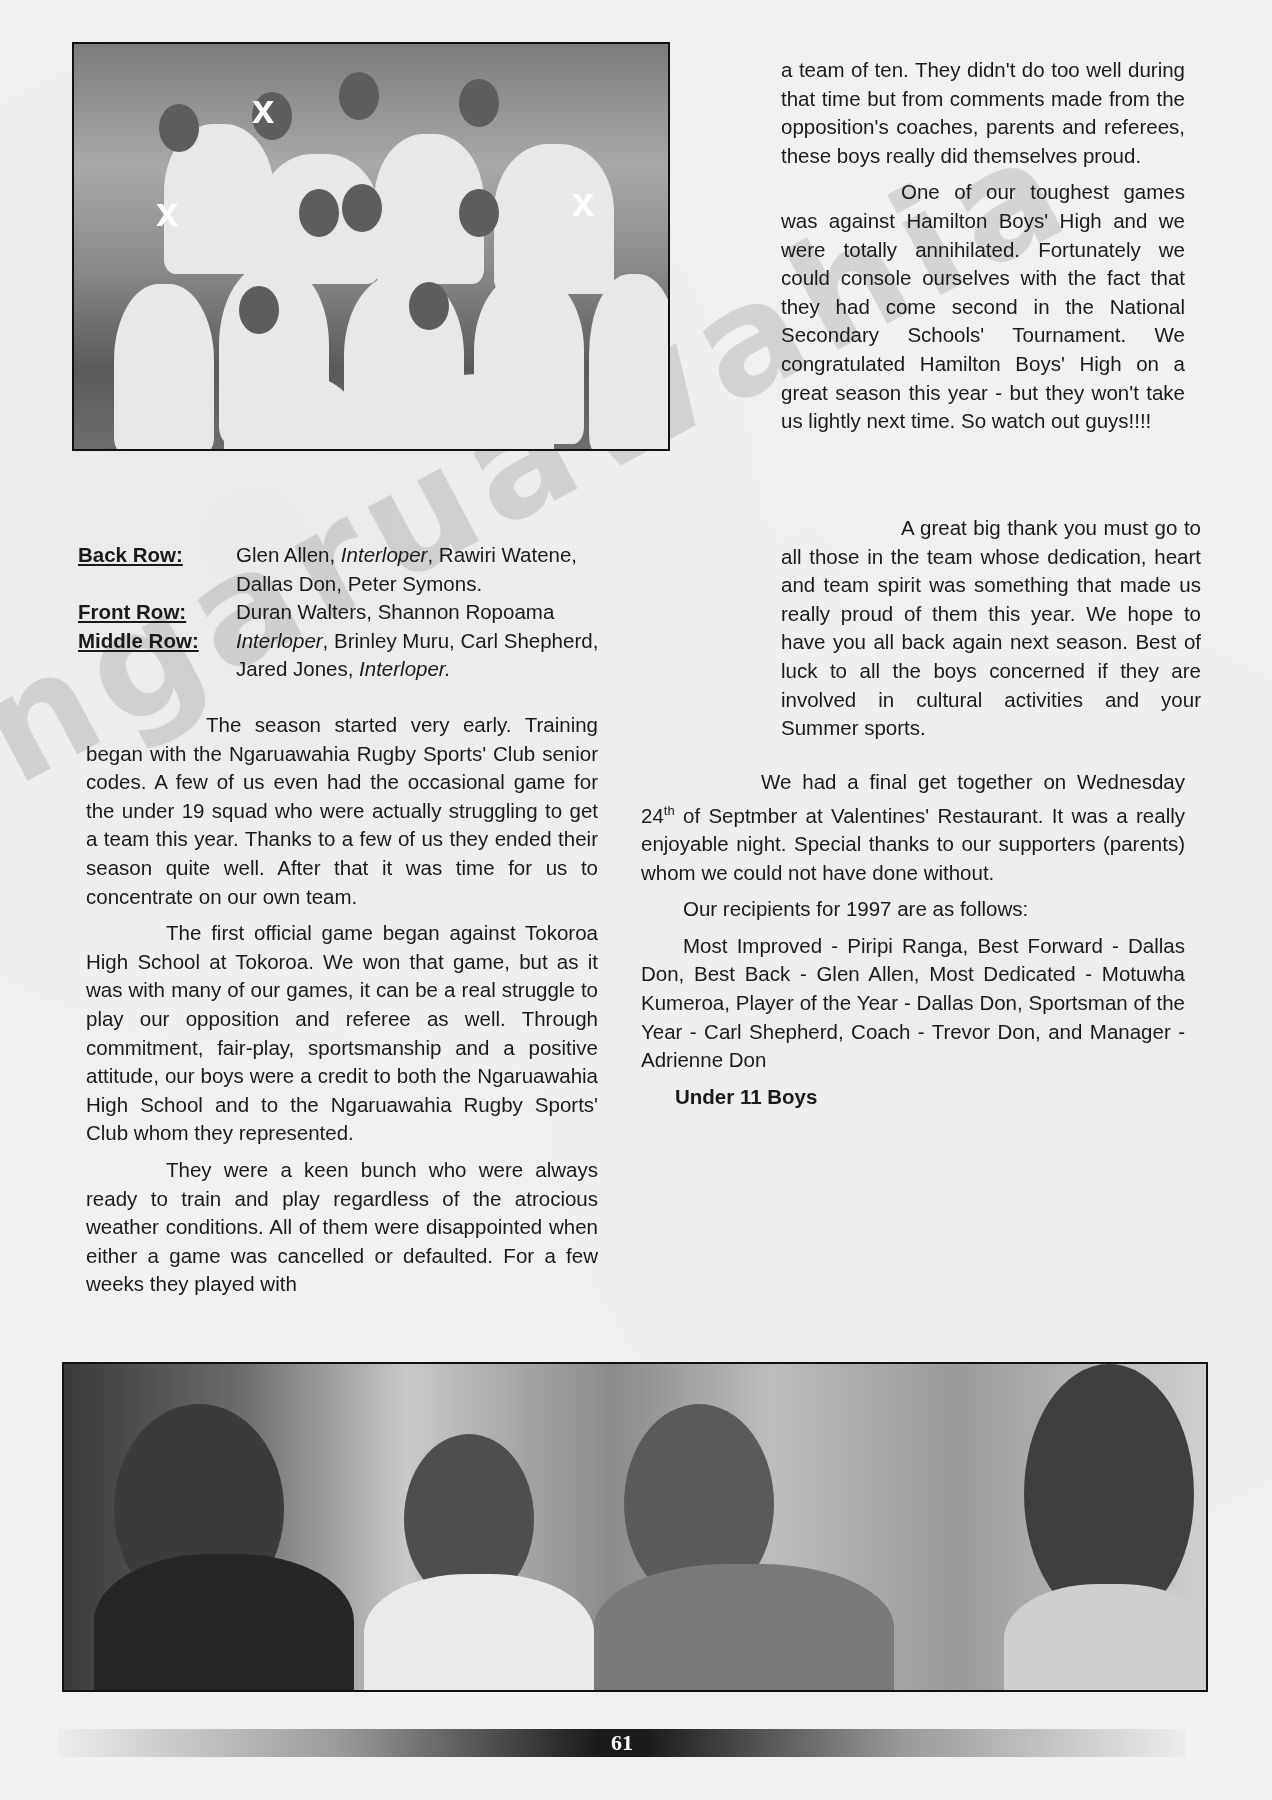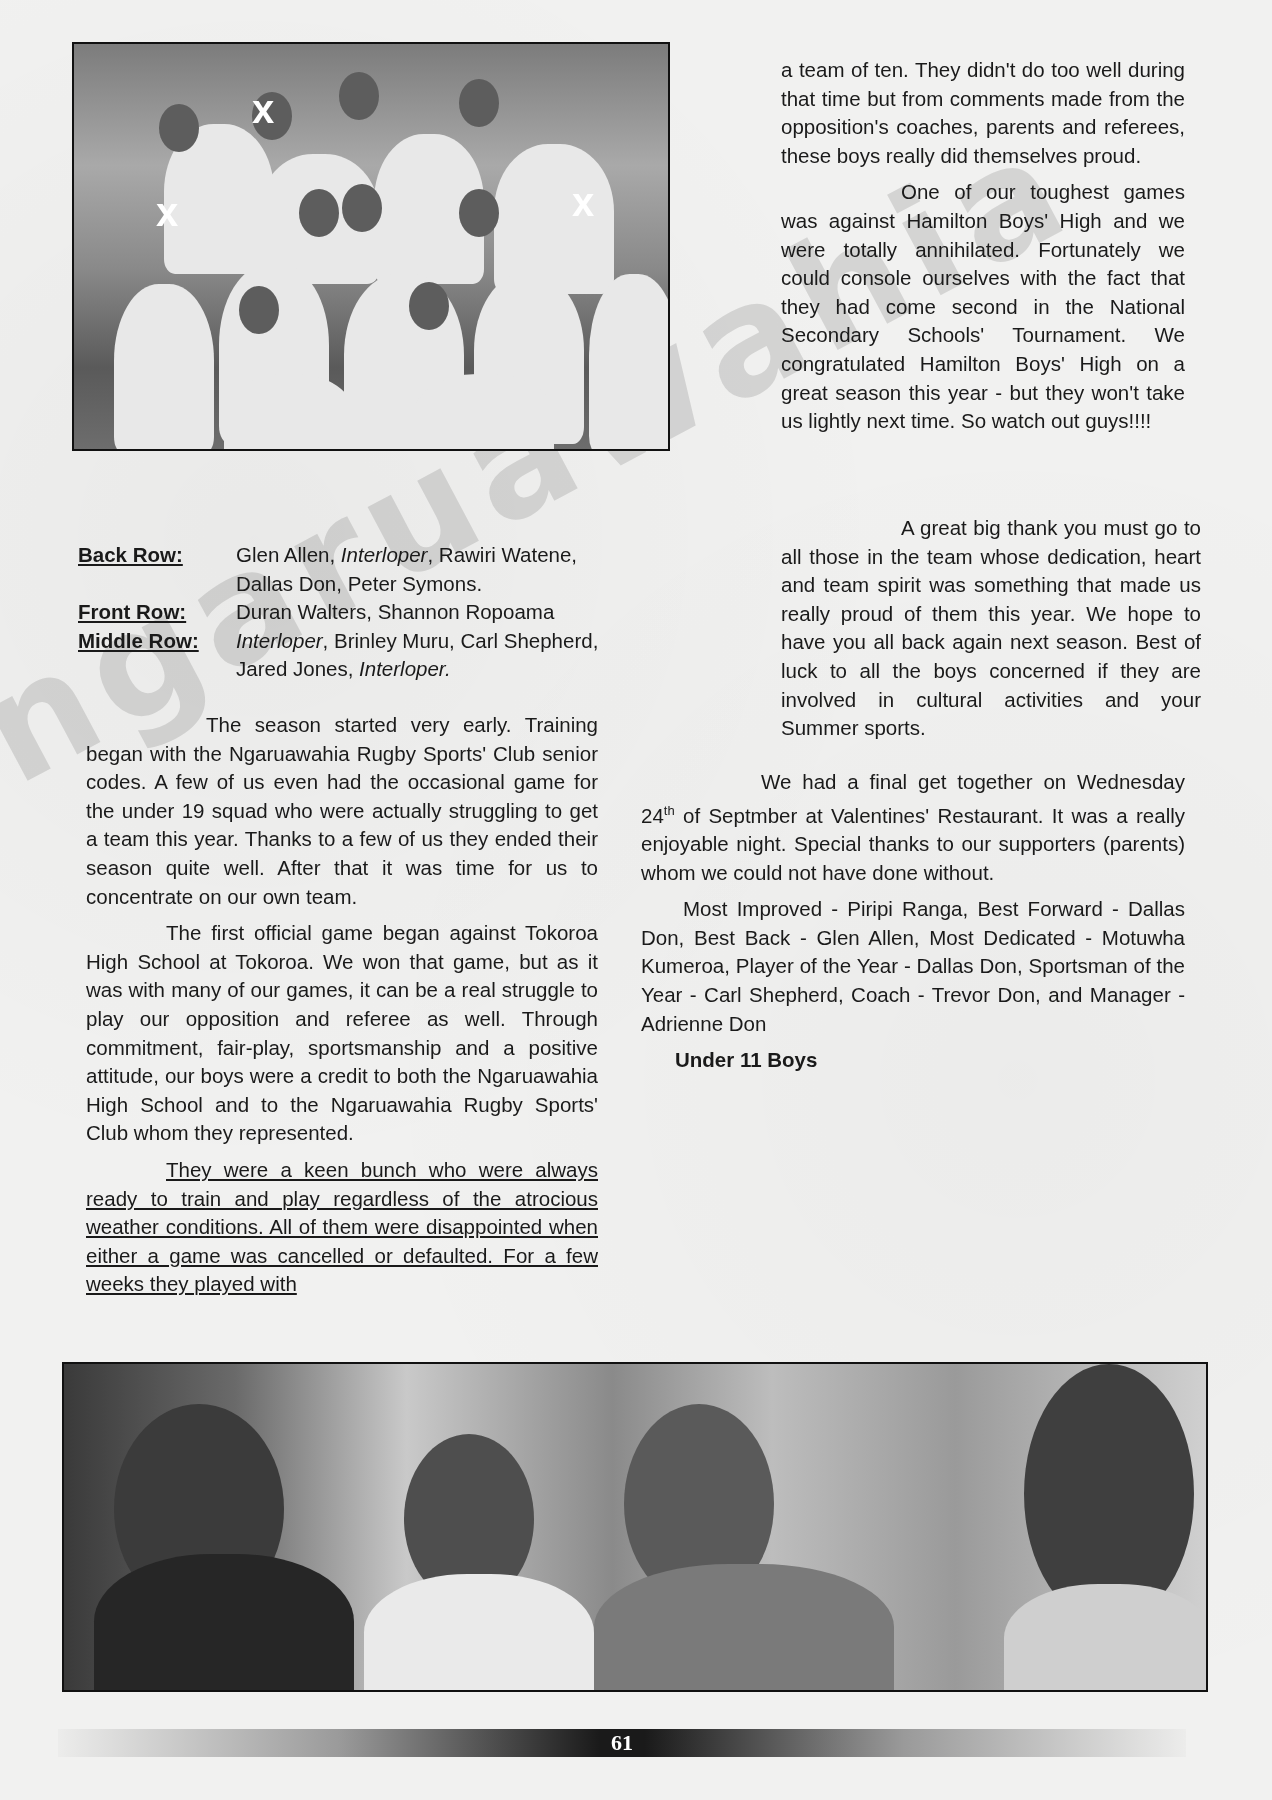--- a/index.html
+++ b/index.html
@@ -109,25 +109,26 @@
   <p>a team of ten.  They didn't do too well during that time but from comments made from the opposition's coaches, parents and referees, these boys really did themselves proud.</p>
   <p class="indent">One of our toughest games was against Hamilton Boys' High and we were totally annihilated.  Fortunately we could console ourselves with the fact that they had come second in the National Secondary Schools' Tournament.  We congratulated Hamilton Boys' High on a great season this year - but they won't take us lightly next time.  So watch out guys!!!!</p>
 </div>
 <div class="text" style="left:773px;top:506px;width:420px;">
   <p class="indent" style="width:420px;">A great big thank you must go to all those in the team whose dedication, heart and team spirit was something that made us really proud of them this year.  We hope to have you all back again next season.  Best of luck to all the boys concerned if they are involved in cultural activities and your Summer sports.</p>
 </div>
 
 <div class="text" style="left:78px;top:703px;width:528px;">
   <p class="indent">The season started very early. Training began with the Ngaruawahia Rugby Sports' Club senior codes.  A few of us even had the occasional game for the under 19 squad who were actually struggling to get a team this year.  Thanks to a few of us they ended their season quite well.  After that it was time for us to concentrate on our own team.</p>
   <p class="indent-s" style="text-indent:80px;">The first official game began against Tokoroa High School at Tokoroa.  We won that game, but as it was with many of our games, it can be a real struggle to play our opposition and referee as well.  Through commitment, fair-play, sportsmanship and a positive attitude, our boys were a credit to both the Ngaruawahia High School and to the Ngaruawahia Rugby Sports' Club whom they represented.</p>
-  <p class="indent-s" style="text-indent:80px;text-decoration:underline;">They were a keen bunch who were always ready to train and play regardless of the atrocious weather conditions. All of them were disappointed when either a game was cancelled or defaulted.  For a few weeks they played with</p>
+  <p class="indent-s" style="text-indent:80px;">They were a keen bunch who were always ready to train and play regardless of the atrocious weather conditions. All of them were disappointed when either a game was cancelled or defaulted.  For a few weeks they played with</p>
 </div>
 
 <div class="text" style="left:633px;top:760px;width:560px;">
   <p class="indent"><span>We had a final get together on Wednesday 24</span><sup>th</sup><span> of Septmber at Valentines' Restaurant.  It was a really enjoyable night.  Special thanks to our supporters (parents) whom we could not have done without.</span></p>
+  <p class="indent-s">Our recipients for 1997 are as follows:</p>
   <p class="indent-s">Most Improved - Piripi Ranga, Best Forward - Dallas Don, Best Back - Glen Allen, Most Dedicated - Motuwha Kumeroa, Player of the Year - Dallas Don, Sportsman of the Year - Carl Shepherd, Coach - Trevor Don, and Manager - Adrienne Don</p>
   <div class="heading">Under 11 Boys</div>
 </div>
 
 <div class="photo photo-dinner">
   <div class="head" style="left:50px;top:40px;width:170px;height:210px;background:#3b3b3b;"></div>
   <div class="figure" style="left:30px;top:190px;width:260px;height:150px;background:#262626;"></div>
   <div class="head" style="left:340px;top:70px;width:130px;height:170px;background:#4e4e4e;"></div>
   <div class="figure" style="left:300px;top:210px;width:230px;height:130px;background:#eaeaea;"></div>
   <div class="head" style="left:560px;top:40px;width:150px;height:200px;background:#5a5a5a;"></div>

